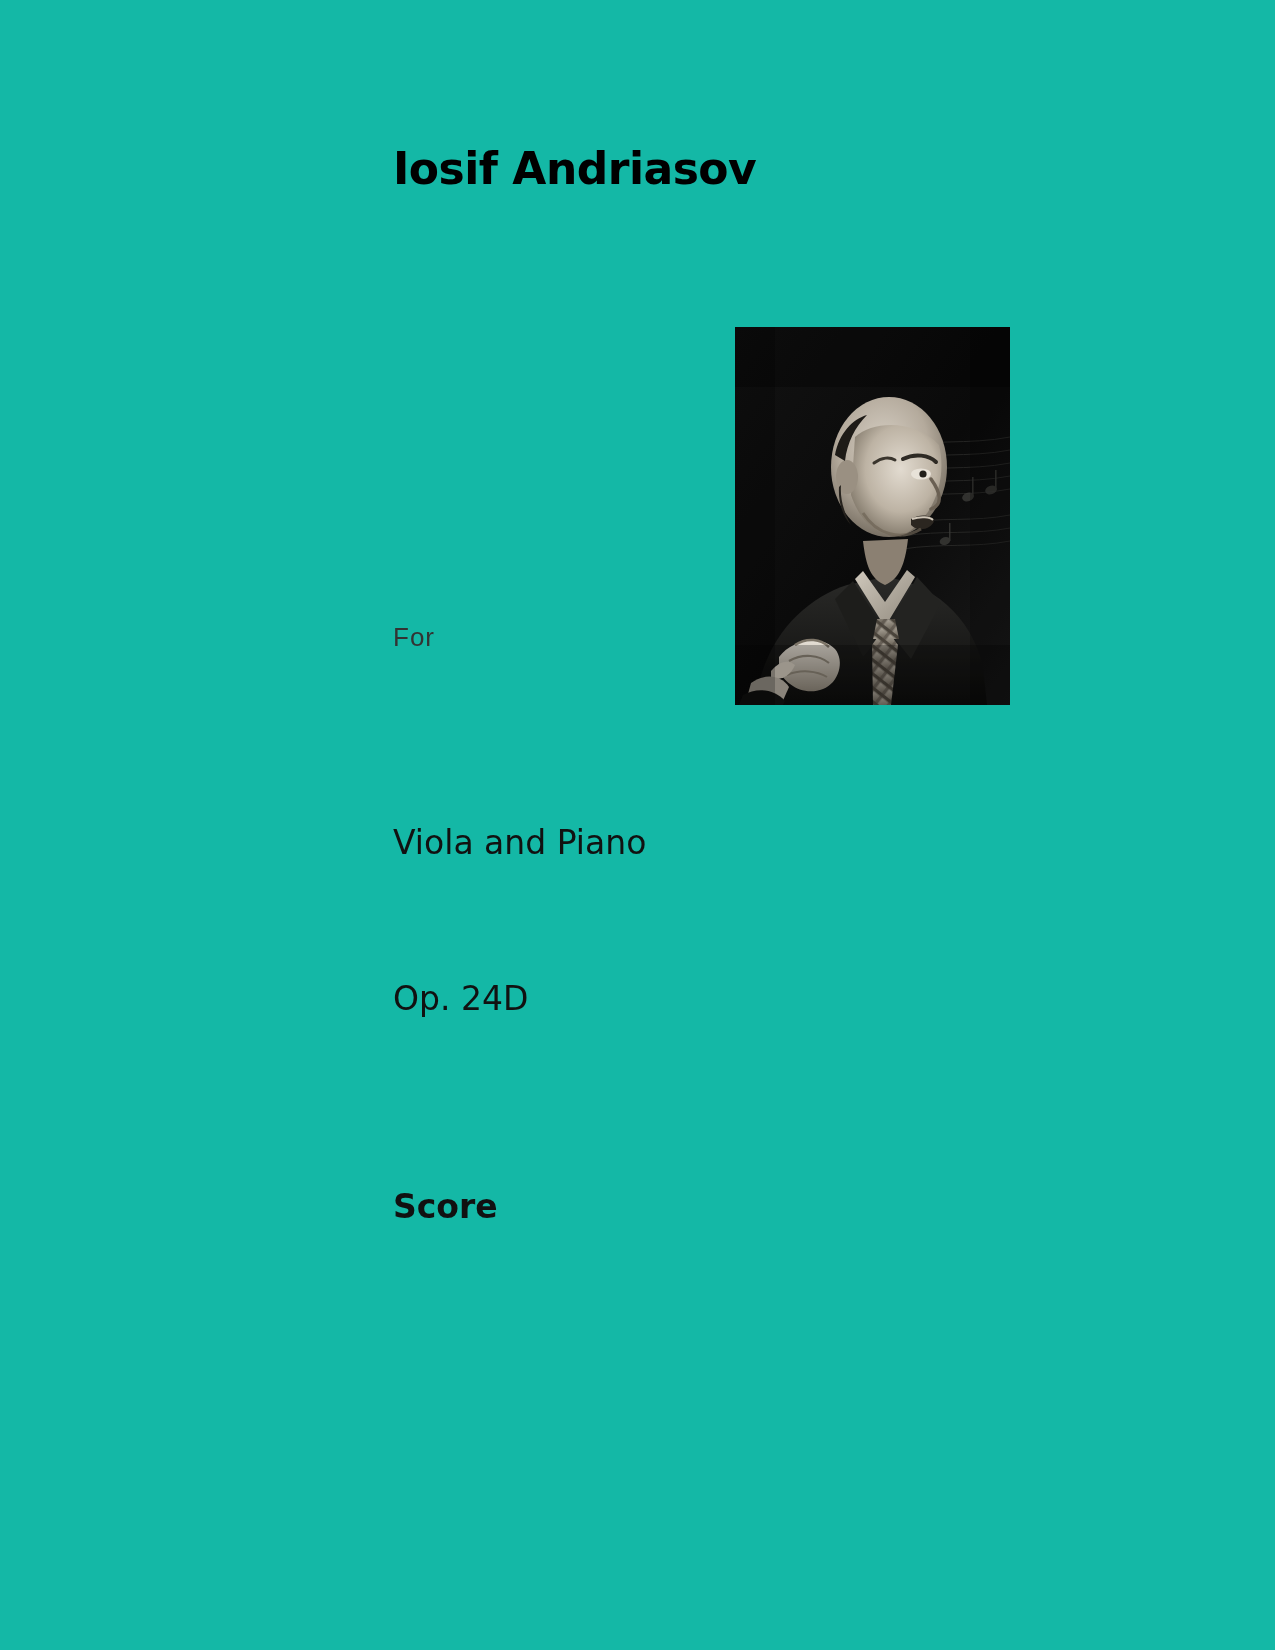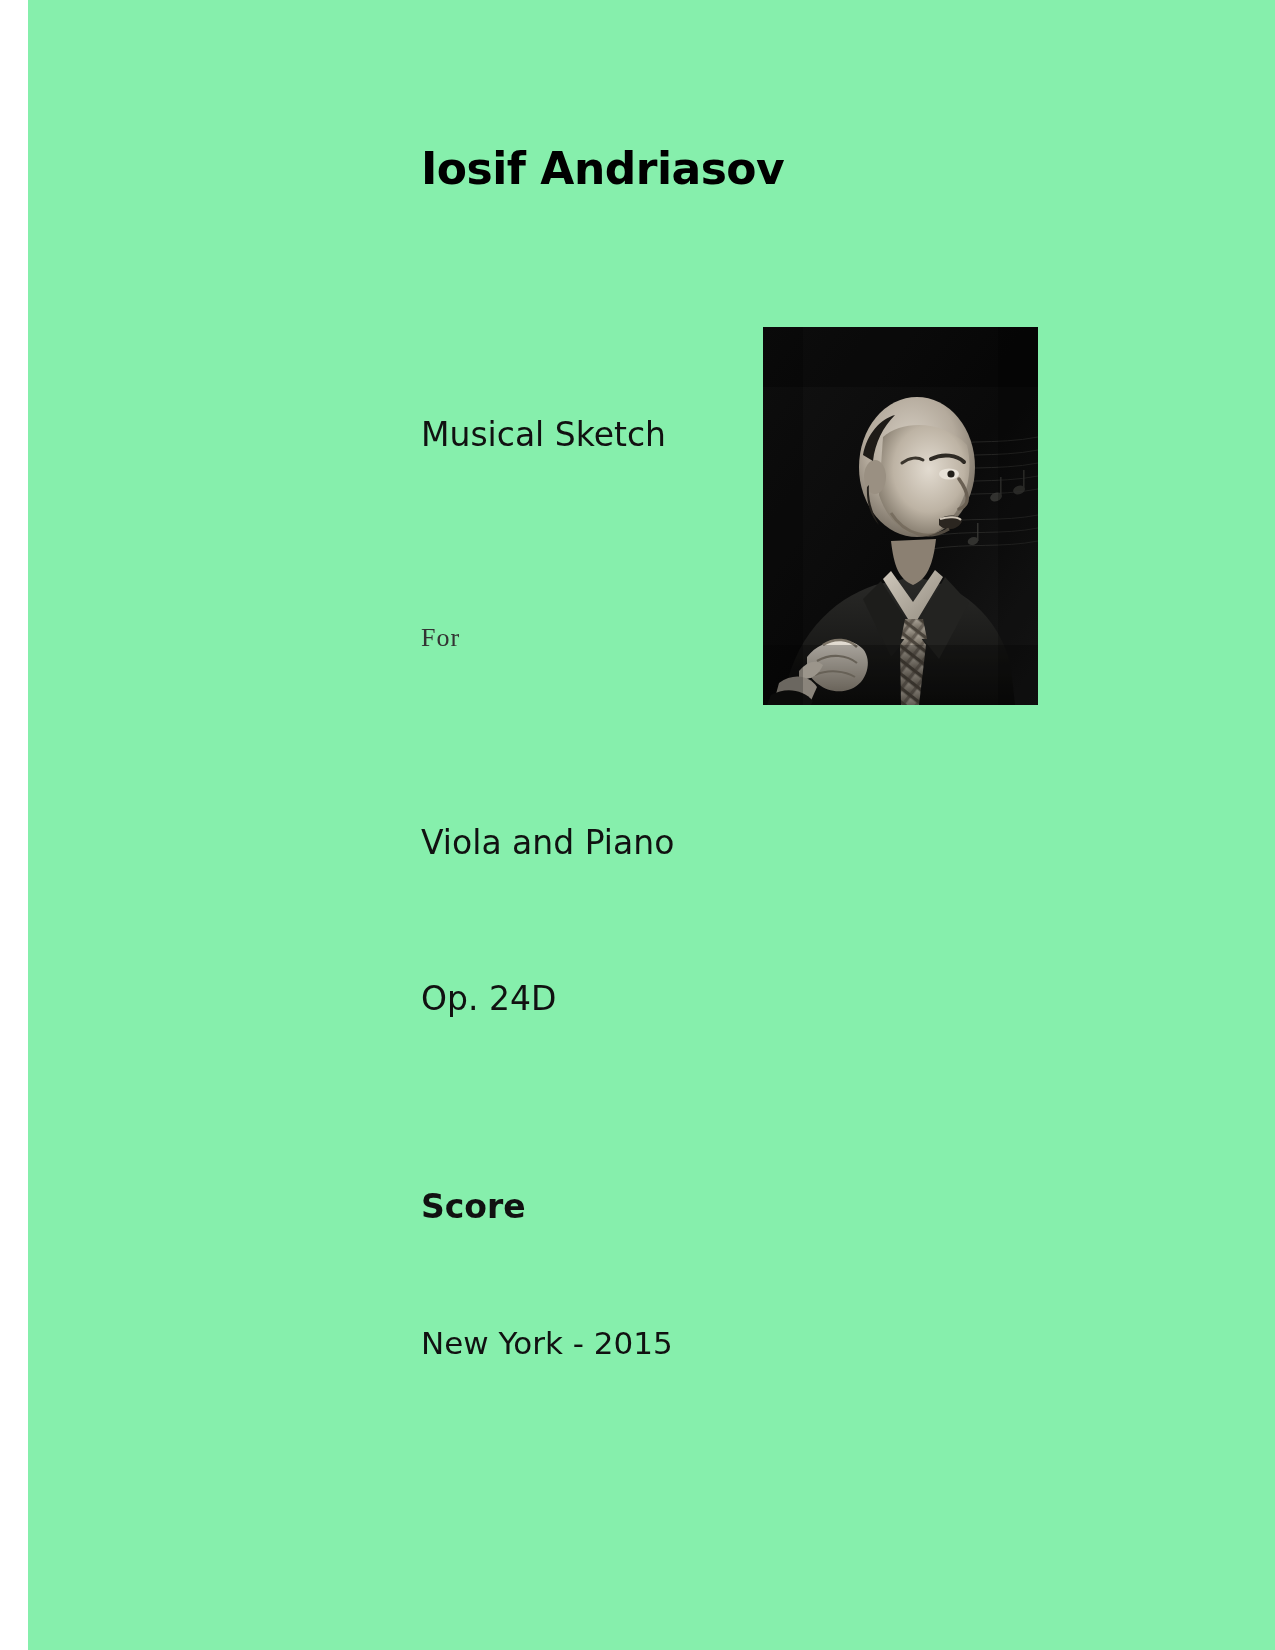--- a/index.html
+++ b/index.html
@@ -12,22 +12,21 @@
     height: 1650px;
     position: relative;
     font-family: "DejaVu Sans", sans-serif;
     color: #000000;
     overflow: hidden;
   }
 
   .page {
     position: absolute;
     inset: 0;
-    background: #86efac;
-    margin-left: 28px;
+    background: #14b8a6;
   }
 
   .composer-name {
     position: absolute;
     left: 393px;
     top: 145px;
     font-family: "DejaVu Sans", sans-serif;
     font-size: 44px;
     font-weight: bold;
     letter-spacing: -0.5px;
@@ -43,21 +42,21 @@
     font-size: 33px;
     font-weight: normal;
     color: #111111;
     line-height: 1.2;
     white-space: nowrap;
   }
 
   .line-sketch { top: 415px; }
   .line-for {
     top: 622px;
-    font-family: Liberation Serif, serif;
+    font-family: Liberation Sans, sans-serif;
     font-size: 26px;
     letter-spacing: 1px;
     color: #333333;
   }
   .line-instr { top: 823px; }
   .line-opus  { top: 979px; }
   .line-score { top: 1187px; font-weight: bold; }
 
   .publisher {
     position: absolute;
@@ -83,32 +82,30 @@
   }
   .portrait-frame svg { display: block; }
 </style>
 </head>
 <body>
 
 <div class="page">
 
   <div class="composer-name">Iosif Andriasov</div>
 
-  <div class="title-line line-sketch">Musical Sketch</div>
 
   <div class="title-line line-for">For</div>
 
   <div class="title-line line-instr">Viola and Piano</div>
 
   <div class="title-line line-opus">Op. 24D</div>
 
   <div class="title-line line-score">Score</div>
 
   <div class="publisher">
-    <div>New York - 2015</div>
   </div>
 
   <div class="portrait-frame">
     <svg width="275" height="378" viewBox="0 0 275 378" xmlns="http://www.w3.org/2000/svg">
       <defs>
         <linearGradient id="bgGrad" x1="0" y1="0" x2="1" y2="1">
           <stop offset="0%" stop-color="#121212"></stop>
           <stop offset="55%" stop-color="#0a0a0a"></stop>
           <stop offset="100%" stop-color="#1a1a1a"></stop>
         </linearGradient>

